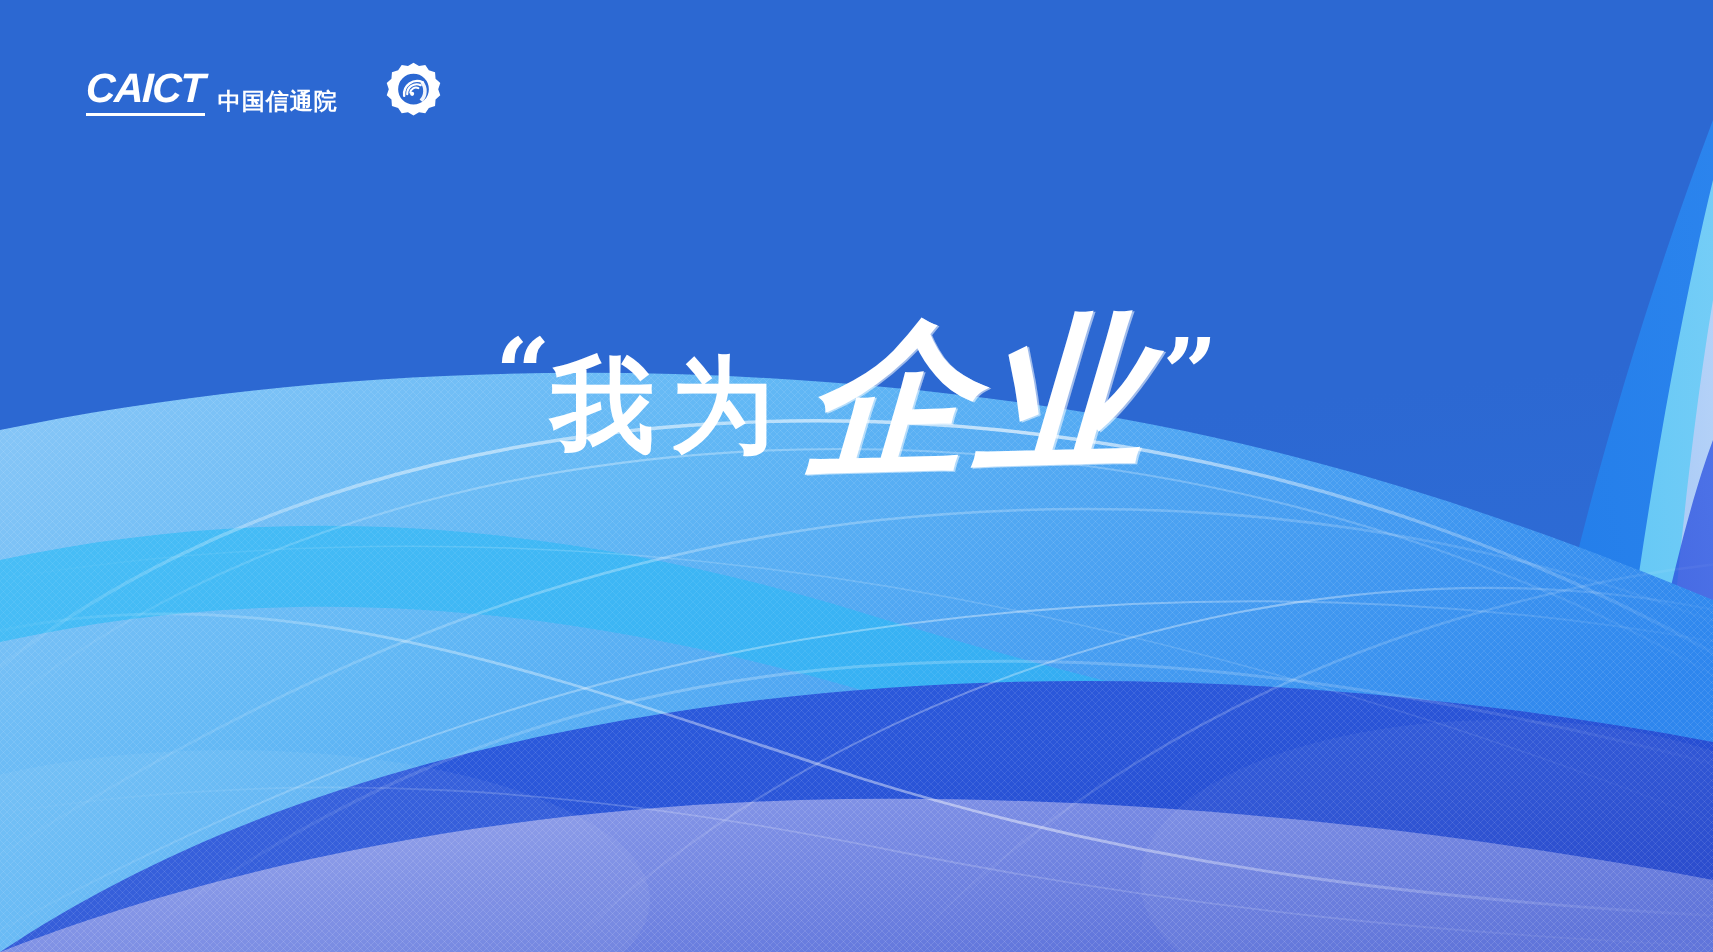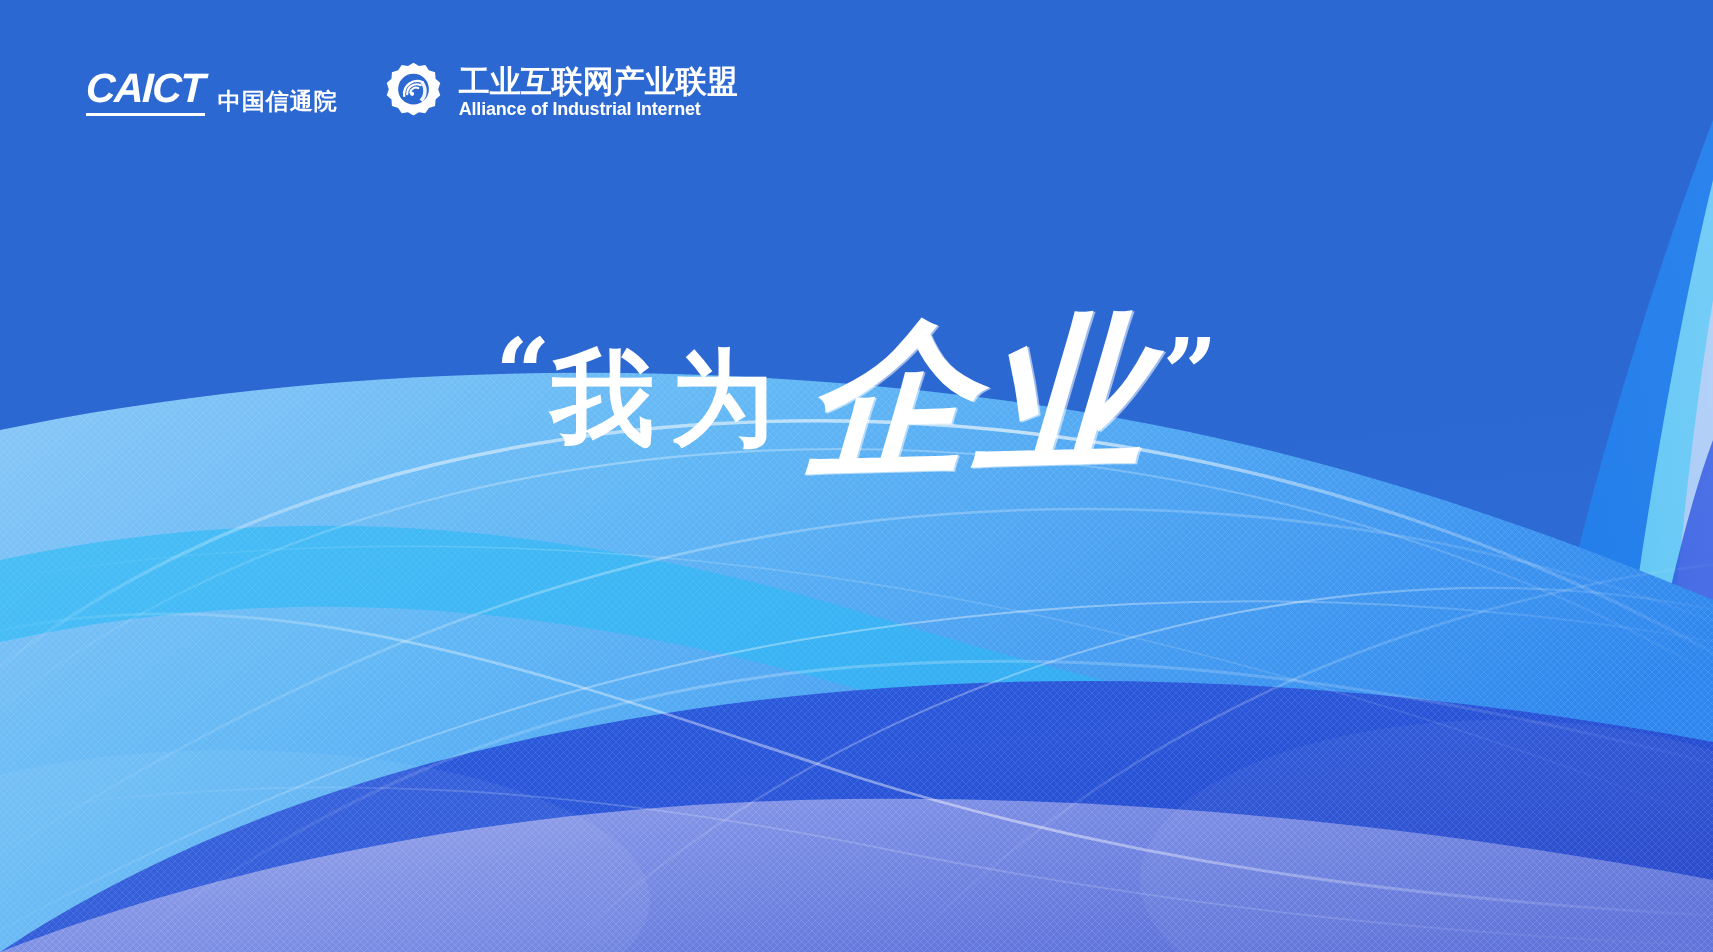--- a/index.html
+++ b/index.html
@@ -130,21 +130,21 @@
     font-weight: bold;
     color: #ffffff;
     line-height: 1;
     position: relative;
     top: -26px;
   }
   .hl-quote.close {
     top: -26px;
   }
   .hl-plain {
-    font-family: Liberation Mono, monospace;
+    font-family: Liberation Serif, serif;
     font-size: 104px;
     font-weight: bold;
     color: #ffffff;
     line-height: 1;
     letter-spacing: 16px;
     position: relative;
     top: 6px;
   }
   .hl-brush {
     font-family: "DejaVu Serif", "Liberation Serif", serif;
@@ -317,24 +317,20 @@
           <circle cx="32" cy="29.6" r="14.4" fill="#2c68d2"></circle>
           <g fill="none" stroke="#ffffff" stroke-linecap="round">
             <path d="M22.5 36.4 A13.4 13.4 0 0 1 41.4 22.6" stroke-width="2.4"></path>
             <path d="M25.6 34.8 A9.6 9.6 0 0 1 39.2 25.6" stroke-width="2.2"></path>
             <path d="M28.7 33.2 A5.8 5.8 0 0 1 37 28.6" stroke-width="2"></path>
           </g>
           <circle cx="30.6" cy="34.4" r="2.1" fill="#ffffff"></circle>
           <path d="M41.8 21.4 A16 16 0 0 1 41.0 42.6 L38.2 40.2 A12.6 12.6 0 0 0 39.0 23.4 Z" fill="#ffffff" opacity="0.92"></path>
         </svg>
       </span>
-      <span class="aii-text">
-        <span class="aii-cn">工业互联网产业联盟</span>
-        <span class="aii-en">Alliance of Industrial Internet</span>
-      </span>
     </div>
   </div>
 
   <div class="headline">
     <span class="hl-quote open">“</span>
     <span class="hl-plain">我为</span>
     <span class="hl-brush">企业</span>
     <span class="hl-quote close">”</span>
   </div>
 

